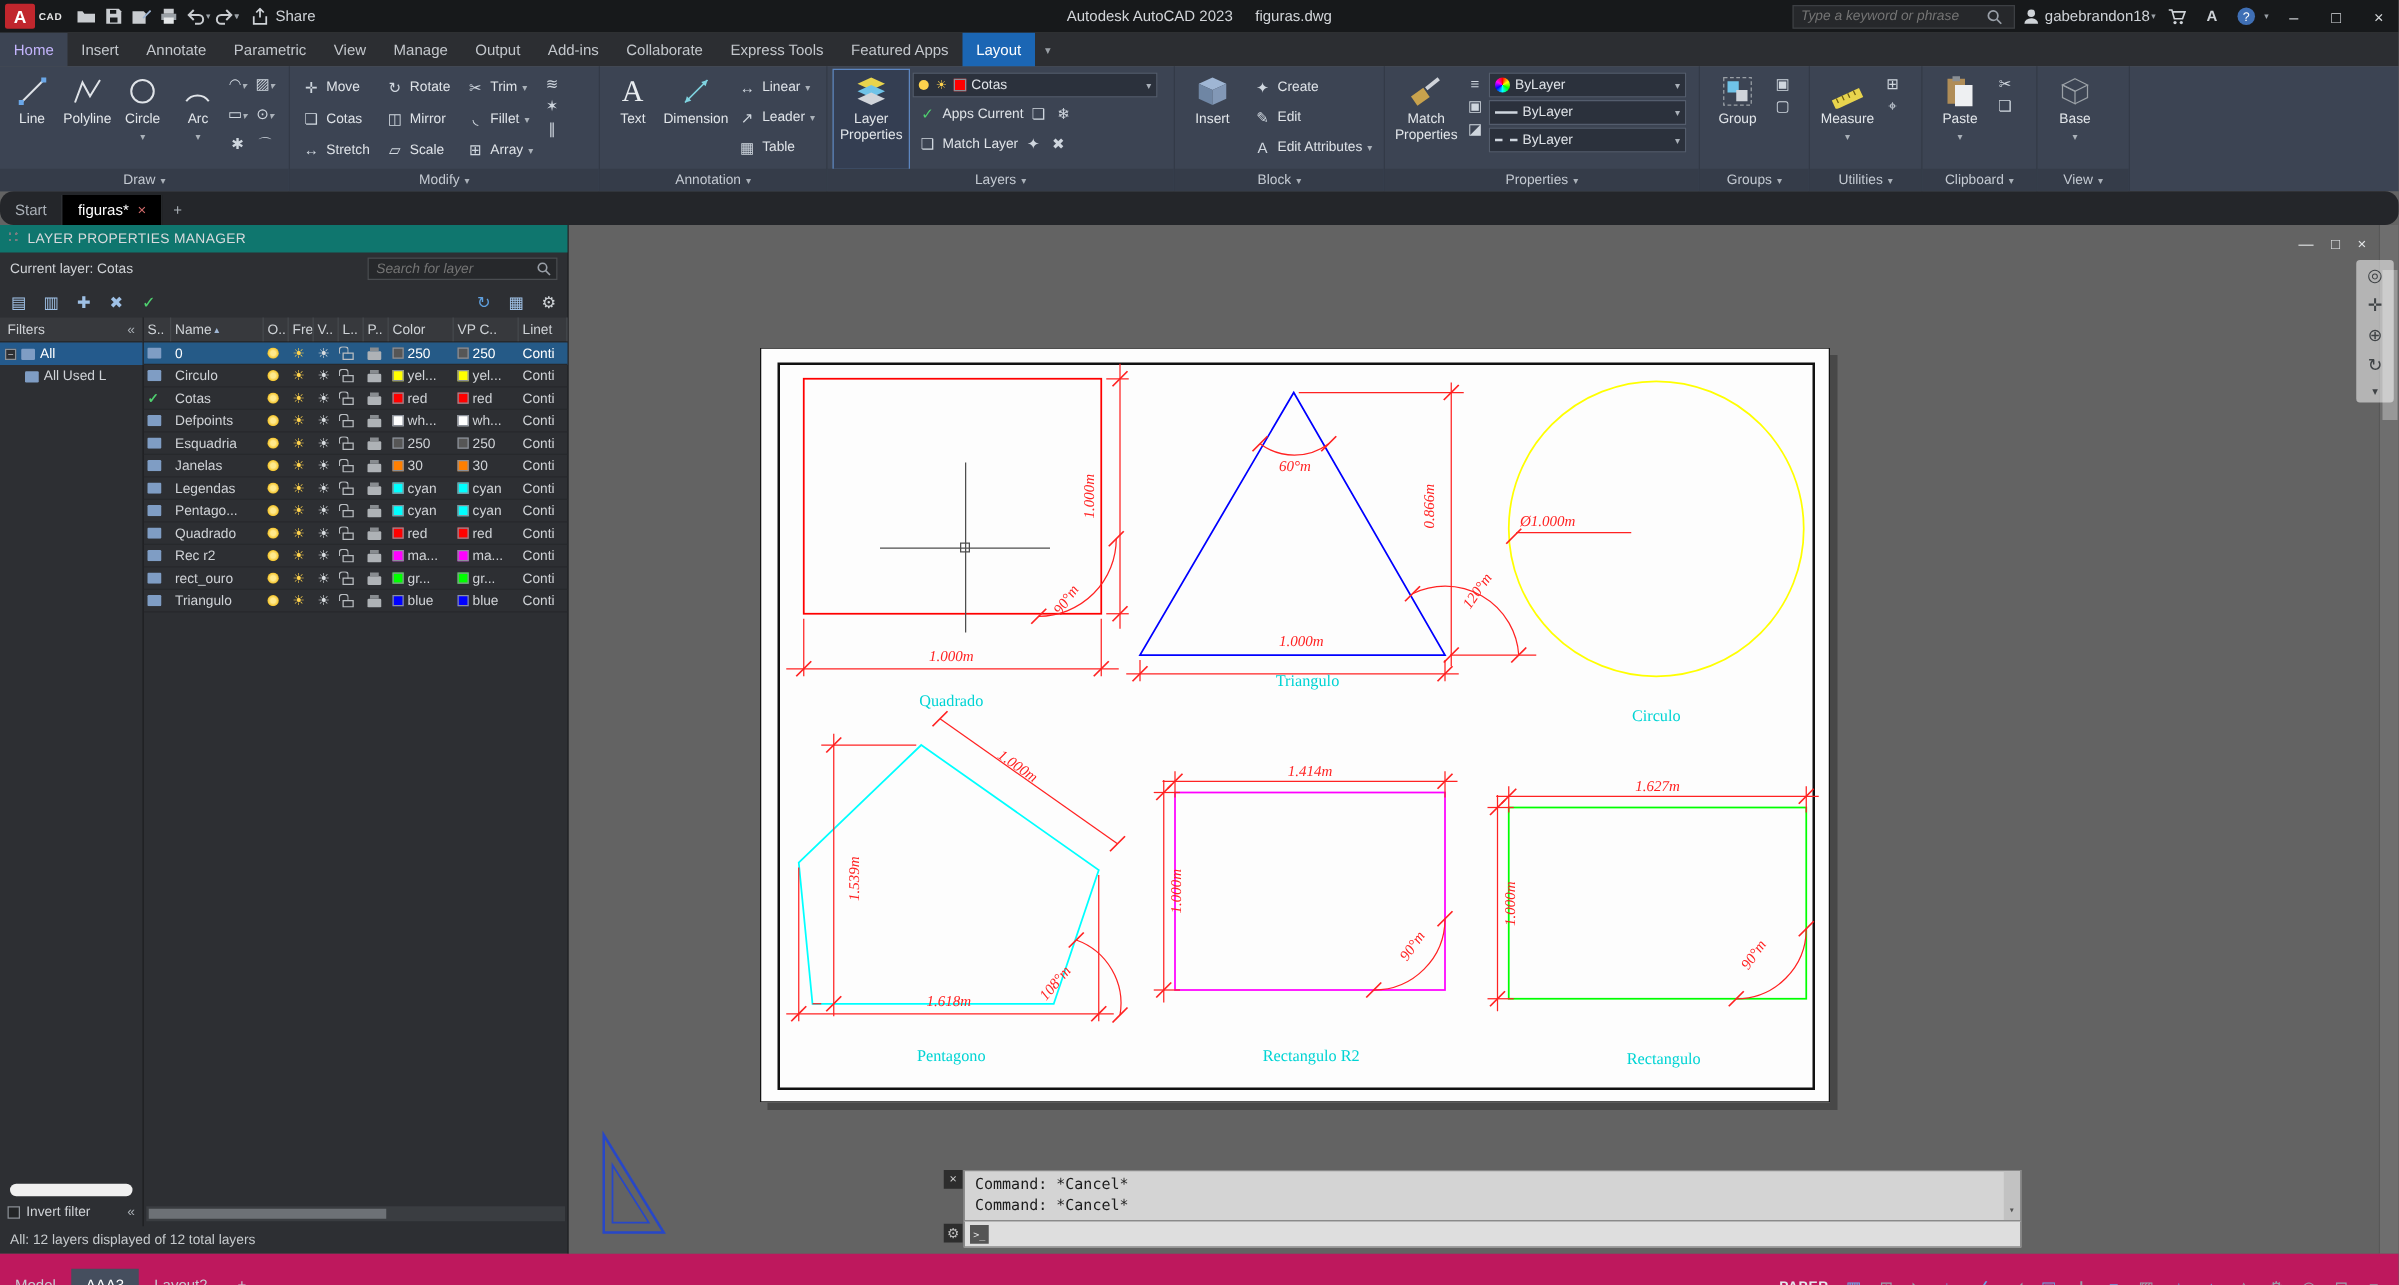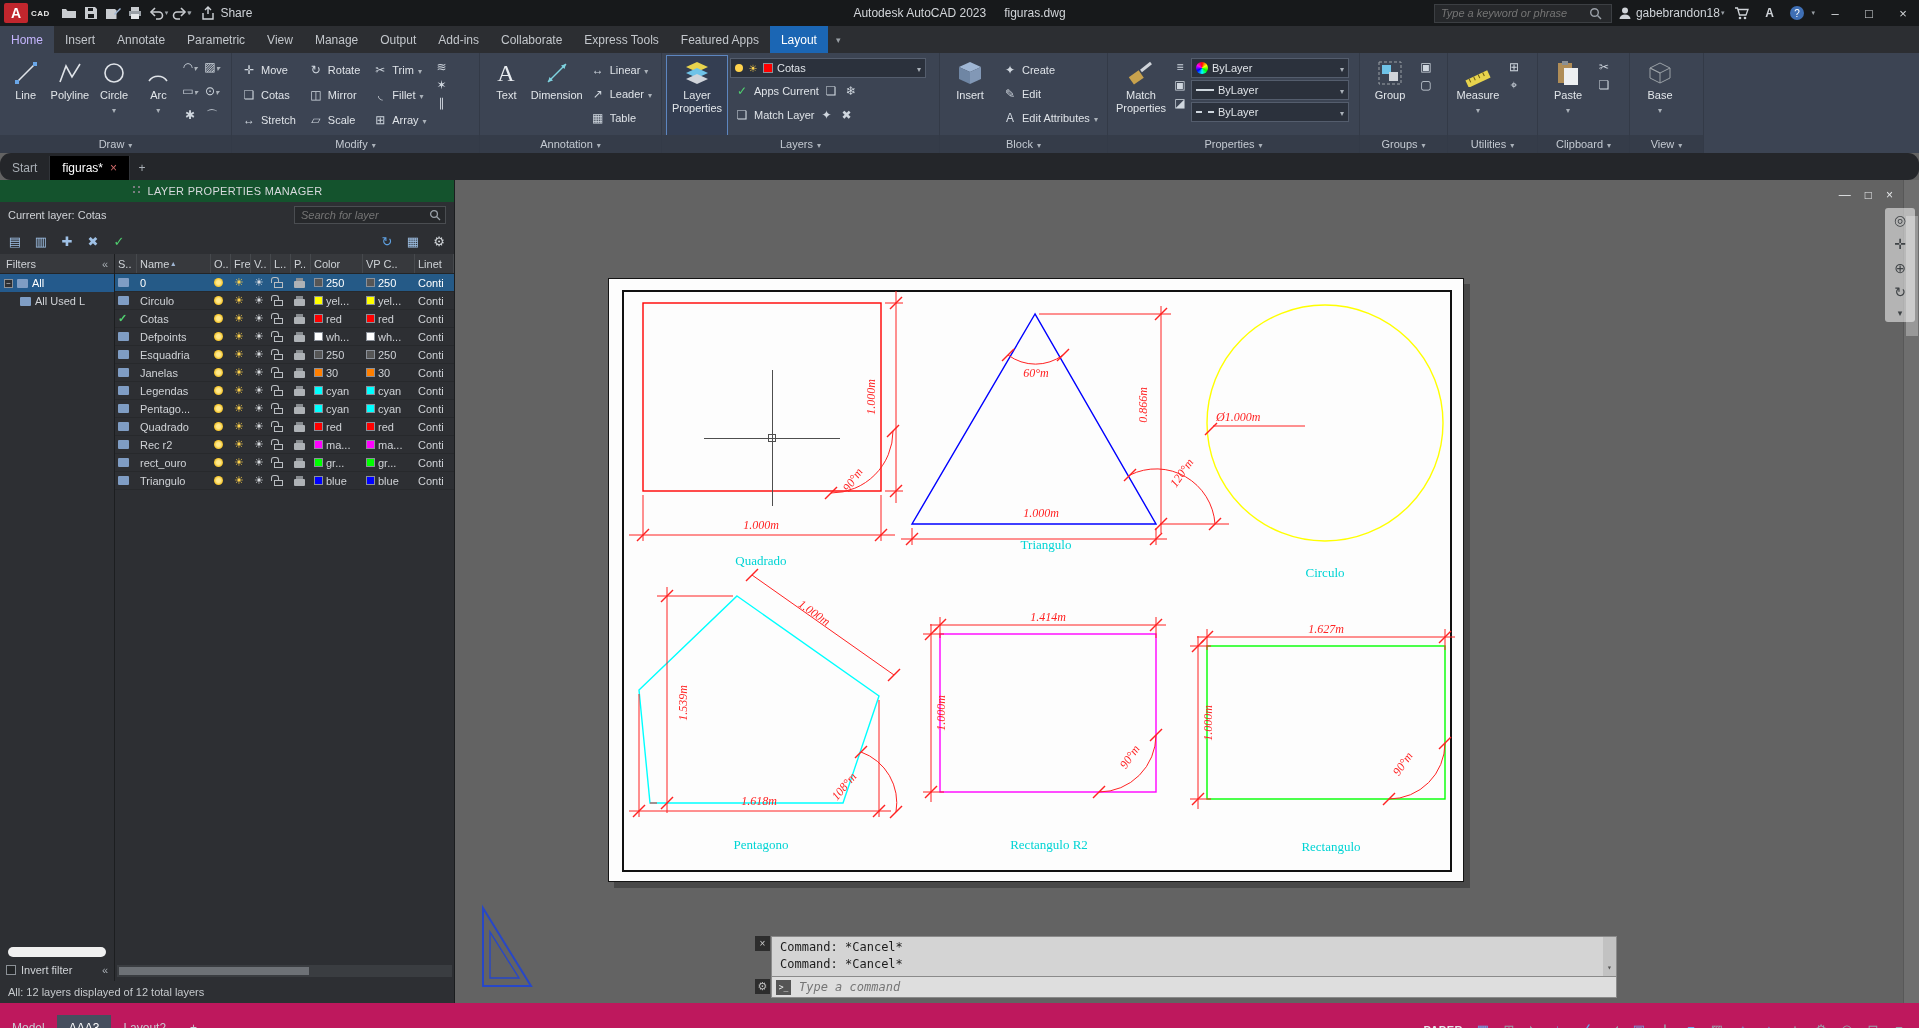--- a/index.html
+++ b/index.html
@@ -70,22 +70,22 @@
   .ftab.active{background:#000000;color:#fff;}
   .ftab .fx{color:#d06a6a;font-size:12px;}
   .fplus{width:24px;height:24px;display:flex;align-items:center;justify-content:center;color:#aab0b7;}
 
   
   .main{display:flex;height:823px;}
 
   
   .palette{width:455px;background:#2d2f33;border-right:1px solid #1b1d1f;display:flex;
     flex-direction:column;color:#d0d3d7;font-size:11px;}
-  .pal-title{height:22px;background:#14532d;display:flex;align-items:center;gap:6px;
-    padding:0 6px;font-size:11px;color:#d8dadd;letter-spacing:.3px;justify-content:center;}
+  .pal-title{height:22px;background:#0f766e;display:flex;align-items:center;gap:6px;
+    padding:0 6px;font-size:11px;color:#d8dadd;letter-spacing:.3px;}
   .grip{width:10px;height:12px;background:
     radial-gradient(circle at 2px 2px,#7a7d81 1px,transparent 1.2px),
     radial-gradient(circle at 7px 2px,#7a7d81 1px,transparent 1.2px),
     radial-gradient(circle at 2px 7px,#7a7d81 1px,transparent 1.2px),
     radial-gradient(circle at 7px 7px,#7a7d81 1px,transparent 1.2px);}
   .pal-sub{height:26px;display:flex;align-items:center;padding:0 8px;gap:8px;}
   .pal-search{margin-left:auto;display:flex;align-items:center;background:#26282b;
     border:1px solid #4a4d51;height:18px;width:152px;padding:0 4px;}
   .pal-search input{flex:1;background:transparent;border:none;outline:none;color:#c8ccd0;
     font-size:11px;font-style:italic;font-family:"Liberation Sans",sans-serif;width:110px;}
@@ -1289,21 +1289,20 @@
       <span class="cmd-close">×</span>
       <span class="cmd-wrench">⚙</span>
       <div class="cmd-body">
         <div class="cmd-hist">
           <div>Command: *Cancel*</div>
           <div>Command: *Cancel*</div>
           <div class="cmd-hscroll">▾</div>
         </div>
         <div class="cmd-inrow">
           <span class="cmd-prompt">&gt;_</span>
-          <input placeholder="Type a command" style="">
         </div>
       </div>
     </div>
 
   </div>
 </div>
 
 <div class="statusbar">
   <span class="sb-tab">Model</span>
   <span class="sb-tab active">AAA3</span>

